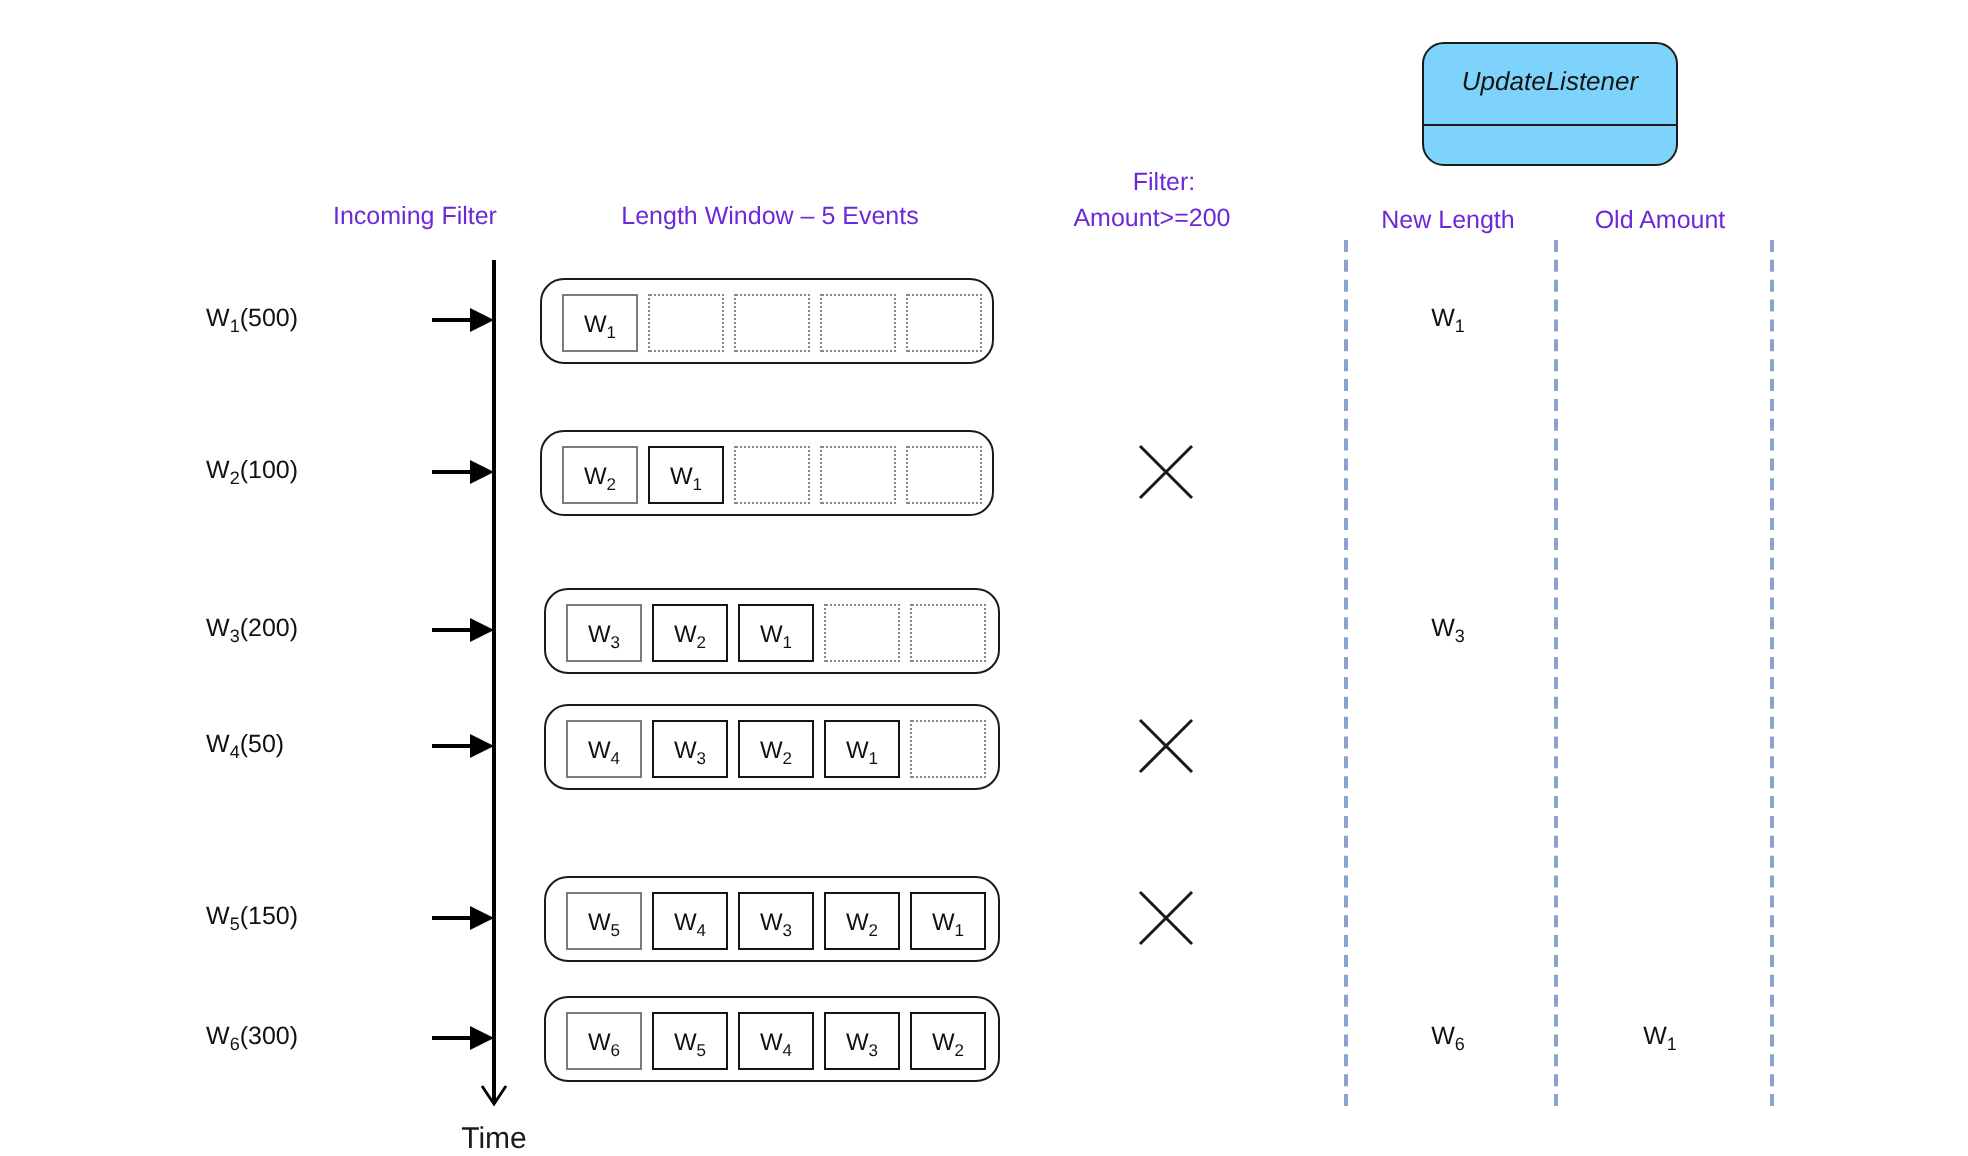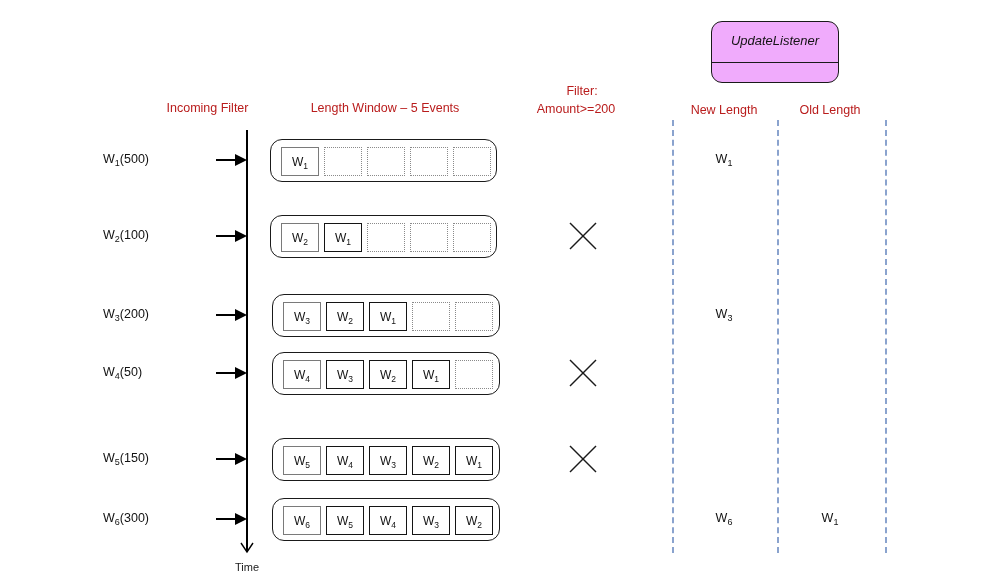--- a/index.html
+++ b/index.html
@@ -16,36 +16,36 @@
     width: 984px;
     height: 578px;
     overflow: hidden;
     background: #ffffff;
   }
   .abs { position: absolute; }
 
   
   .col-header {
     font-size: 12.5px;
-    color: #b91c1c;
+    color: #6d28d9;
     text-align: center;
     line-height: 16px;
     white-space: nowrap;
   }
 
   
   #update-listener-box {
     left: 711px;
     top: 21px;
     width: 128px;
     height: 62px;
     border: 1.3px solid #1a1a1a;
     border-radius: 11px;
     box-sizing: border-box;
-    background: #f0abfc;
+    background: #7dd3fc;
   }
   #update-listener-divider {
     position: absolute;
     left: 0px;
     top: 40px;
     width: 100%;
     height: 0;
     border-top: 1.3px solid #1a1a1a;
   }
   #update-listener-title {
@@ -71,21 +71,21 @@
     left: 239px;
     top: 540px;
     width: 16px;
     height: 16px;
   }
   #timeline-label {
     left: 200px;
     top: 561px;
     width: 94px;
     text-align: center;
-    font-size: 11px;
+    font-size: 15px;
     color: #1b1b1b;
   }
 
   
   .event-label {
     font-size: 12.5px;
     color: #111111;
     white-space: nowrap;
   }
   .event-label sub {
@@ -179,21 +179,21 @@
 
   <div class="abs col-header" style="left:150px; top:100px; width:115px;">Incoming Filter</div>
 
   <div class="abs col-header" style="left:270px; top:100px; width:230px;">Length Window – 5 Events</div>
 
   <div class="abs col-header" style="left:522px; top:83px; width:120px;">Filter:</div>
   <div class="abs col-header" style="left:516px; top:101px; width:120px;">Amount&gt;=200</div>
 
   <div class="abs col-header" style="left:669px; top:102px; width:110px;">New Length</div>
 
-  <div class="abs col-header" style="left:775px; top:102px; width:110px;">Old Length</div>
+  <div class="abs col-header" style="left:775px; top:102px; width:110px;">Old Amount</div>
 
   <div class="abs lifeline" style="left:672px;"></div>
   <div class="abs lifeline" style="left:777px;"></div>
   <div class="abs lifeline" style="left:885px;"></div>
 
   <div class="abs" id="timeline-axis"></div>
   <div class="abs" id="timeline-arrowhead">
     <svg width="16" height="16" viewBox="0 0 16 16">
       <path d="M2 3 L8 12 L14 3" fill="none" stroke="#000000" stroke-width="1.4"></path>
     </svg>

